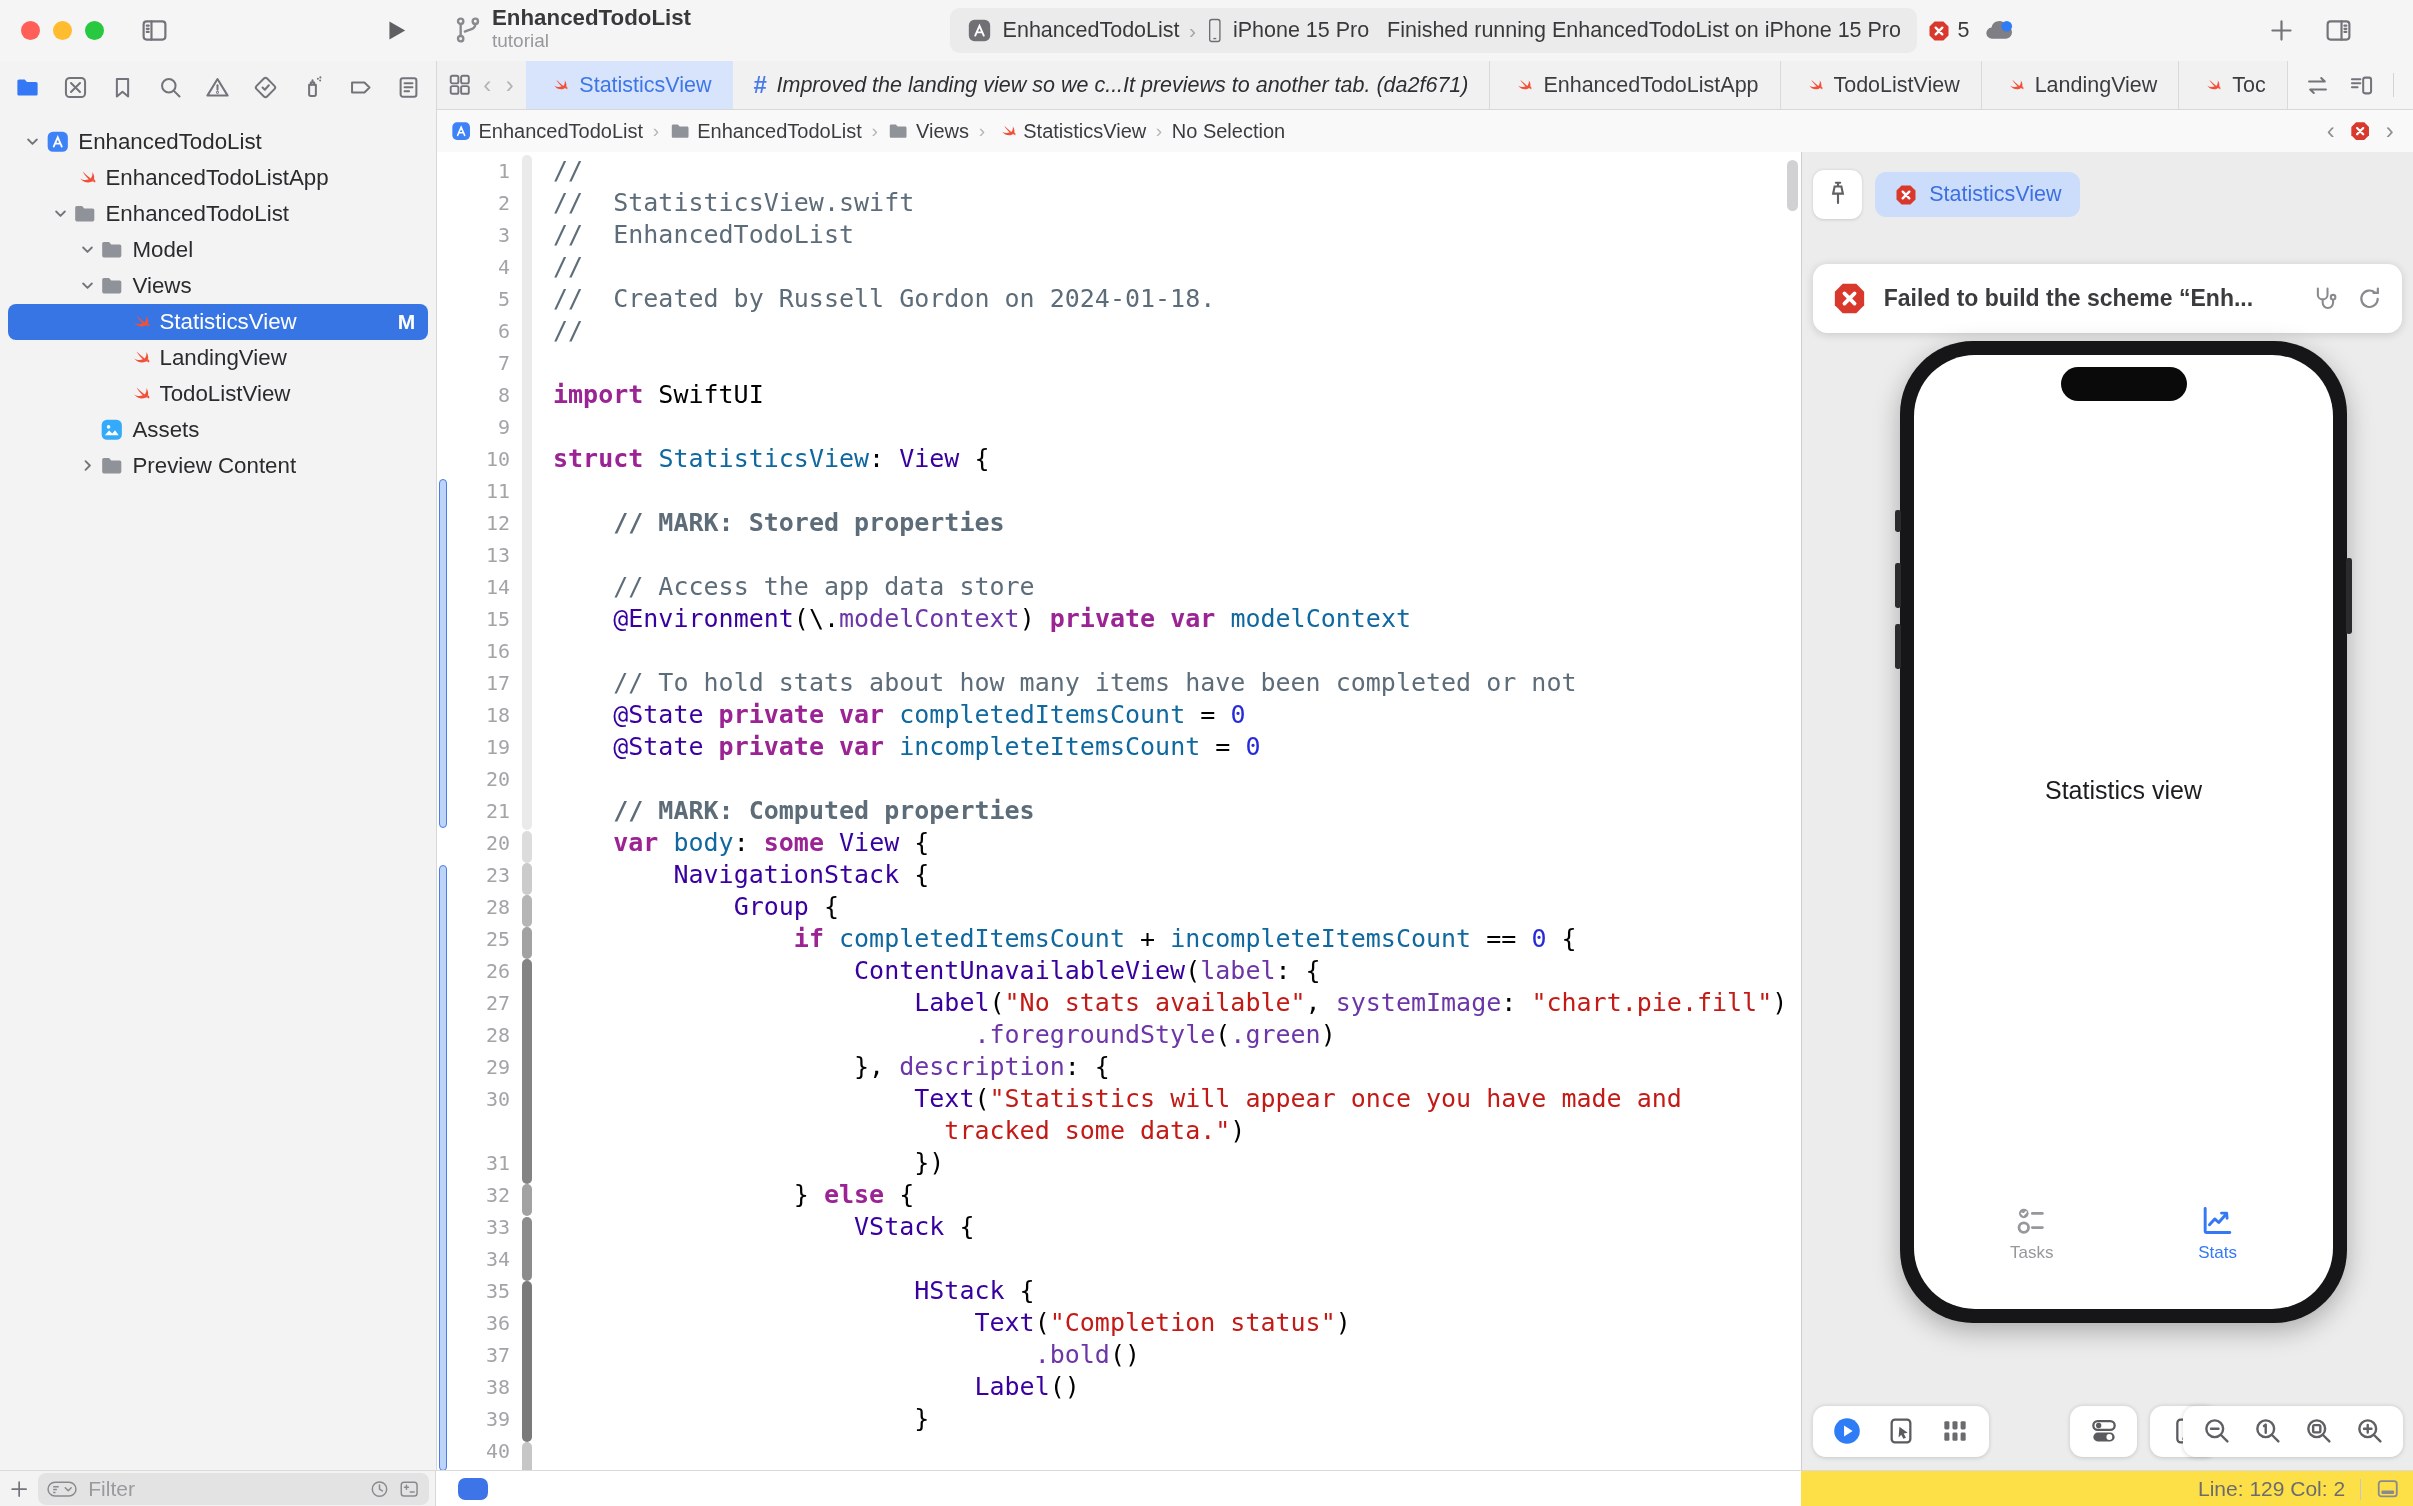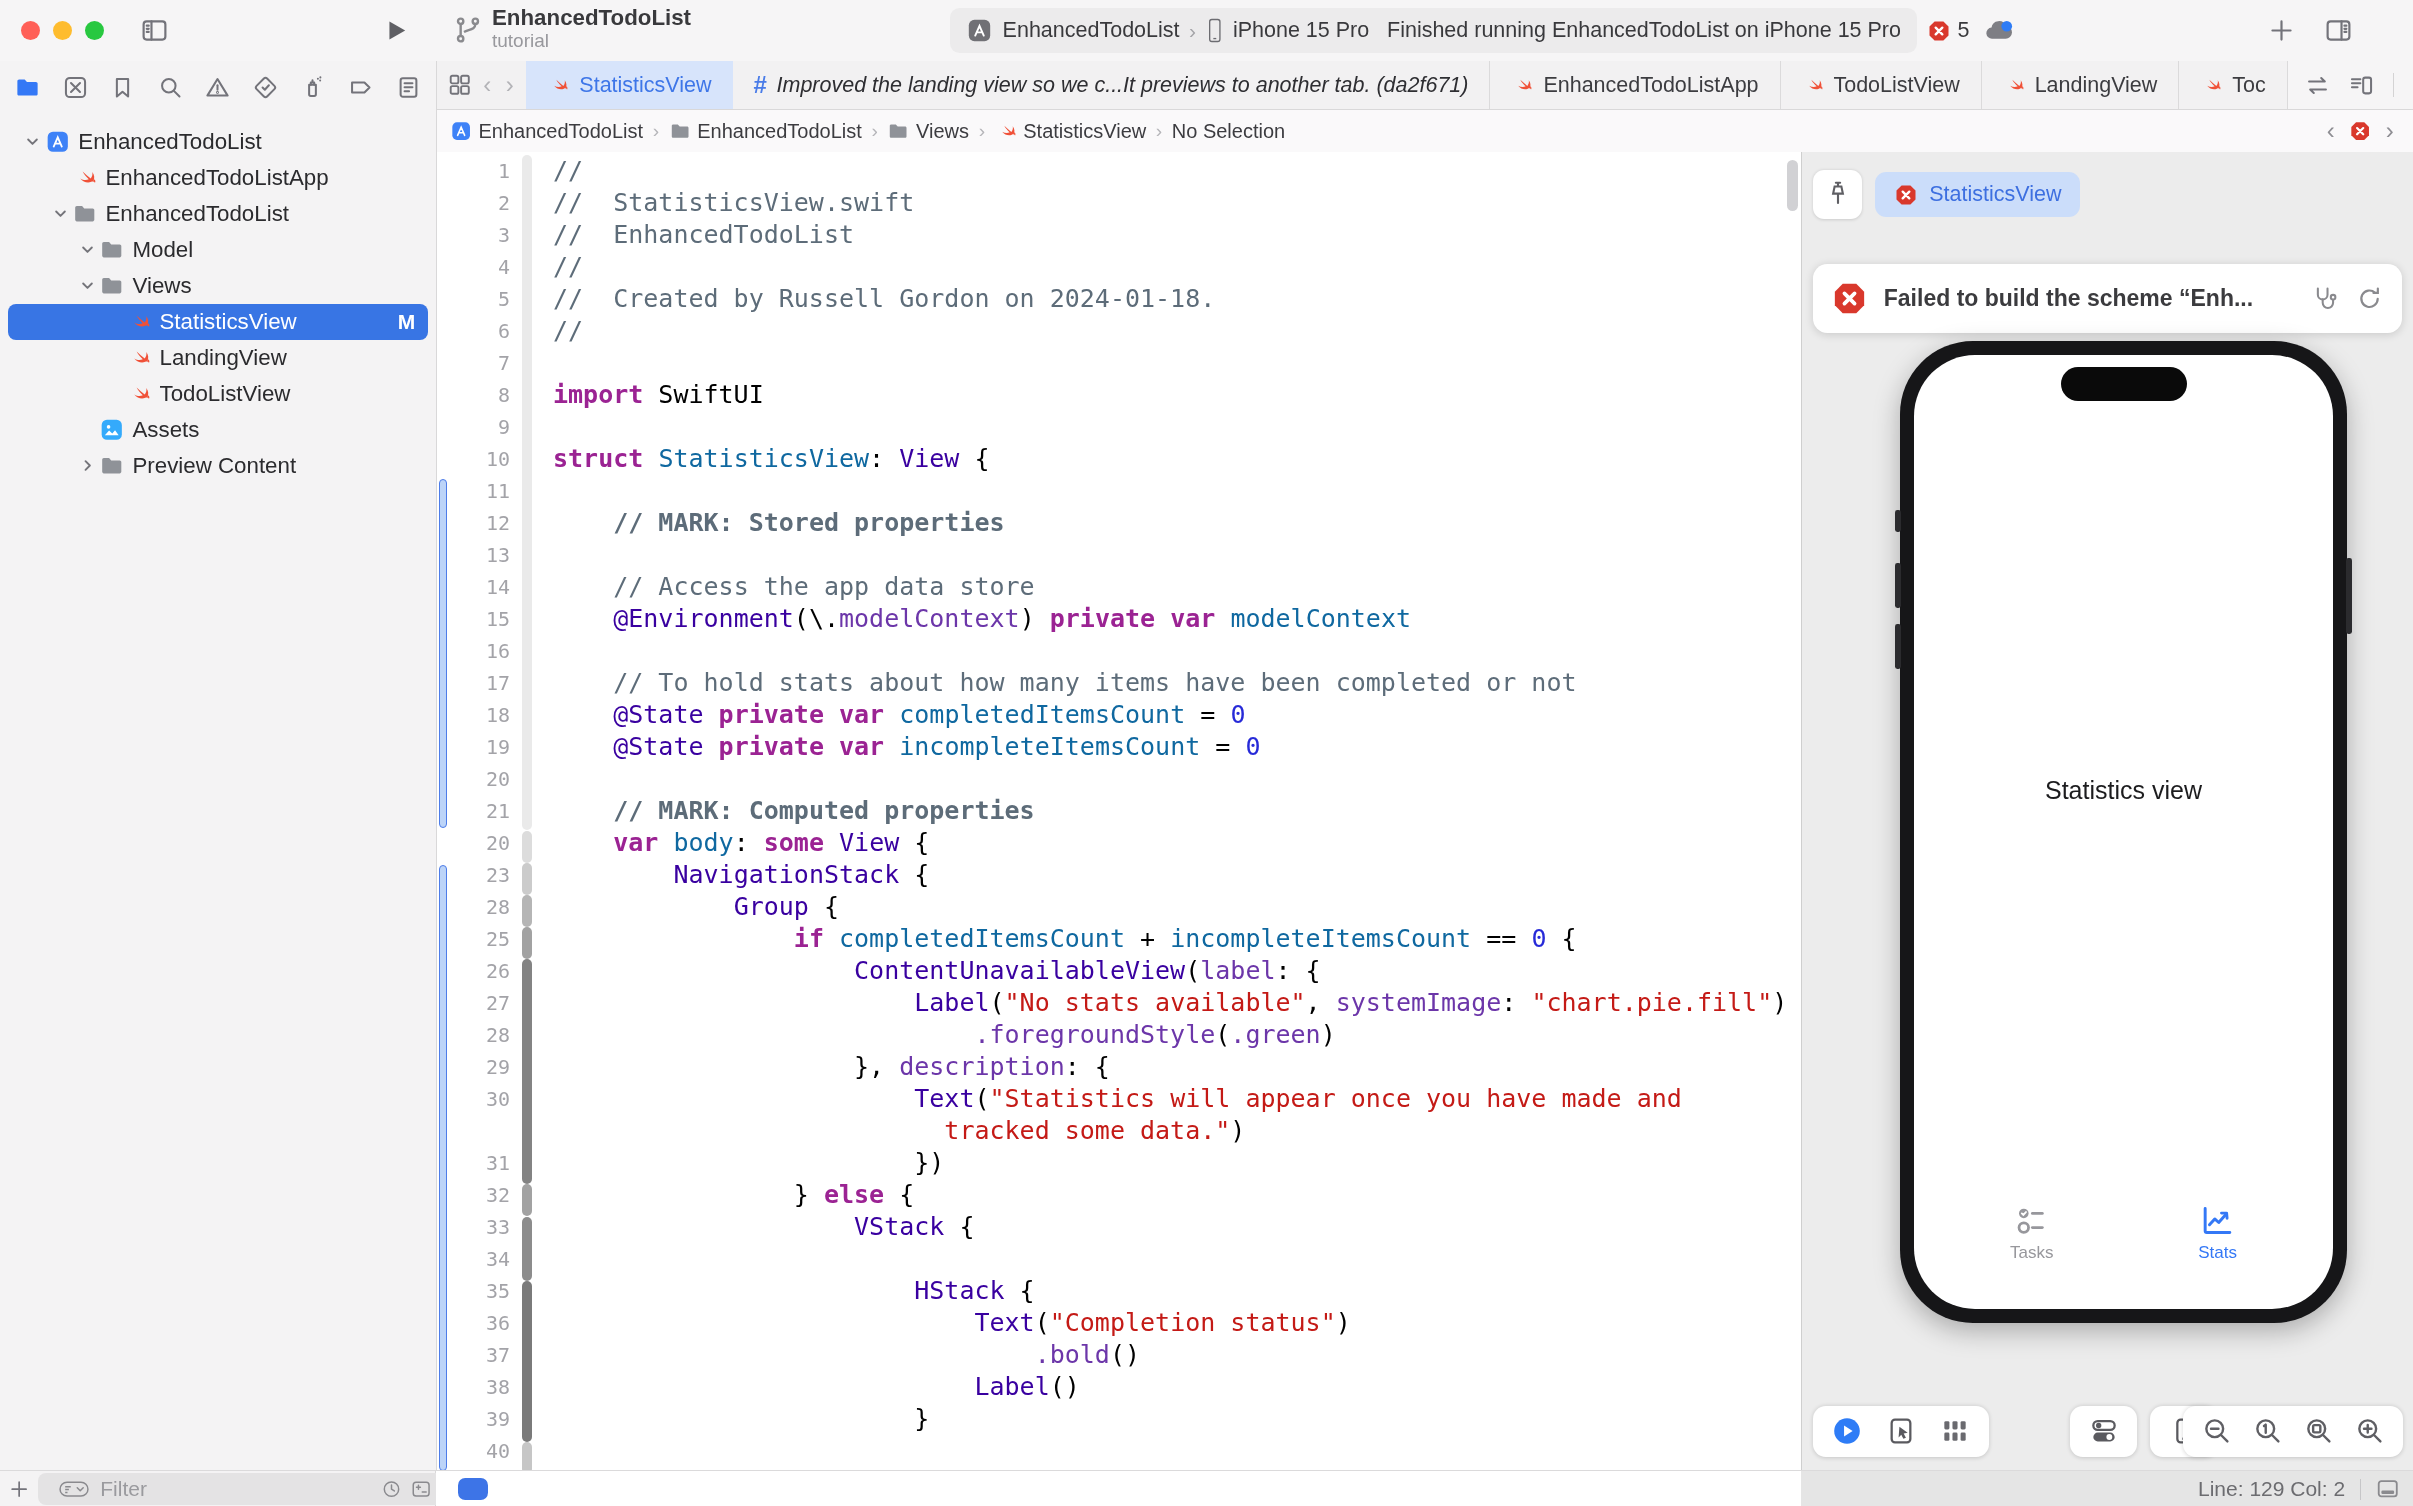--- a/index.html
+++ b/index.html
@@ -91,26 +91,26 @@
   .ptab .pic{width:37px;height:37px}.ptab .pic svg{width:100%;height:100%}
   .ptab.active{color:#3478F6}
   .sbtn{position:absolute;background:#2B2B2E;border-radius:2.4px;width:5.6px}
   .ctrlgroup{position:absolute;bottom:14.4px;height:51px;background:#fff;border-radius:12.8px;box-shadow:0 0.8px 4px rgba(0,0,0,.16);
     display:flex;align-items:center;gap:22.3px;padding:0 17.6px;box-sizing:border-box}
   .ctrlgroup .ci{width:32px;height:32px}.ctrlgroup .ci svg{width:100%;height:100%}
   
   .bottombar{position:absolute;left:0;right:0;bottom:0;height:36px;border-top:0.8px solid #DBDADB;display:flex}
   .bb-side{width:436px;flex:none;background:#F4F3F4;border-right:0.8px solid #D9D8D9;display:flex;align-items:center;padding:0 8px;box-sizing:border-box;gap:8px}
   .bb-side .bi{width:22.3px;height:22.3px;flex:none}.bb-side .bi svg{width:100%;height:100%}
-  .filterpill{flex:1;height:32px;background:#E4E3E4;border-radius:8px;display:flex;align-items:center;gap:8px;padding:0 20px}
+  .filterpill{flex:1;height:32px;background:#E4E3E4;border-radius:8px;display:flex;align-items:center;gap:8px;padding:0 8px}
   .filterpill input{flex:1;border:none;background:transparent;outline:none;font-size:21px;color:#3A3A3C;font-family:"Liberation Sans",sans-serif}
   .filterpill input::placeholder{color:#9A9A9E}
   .bb-edit{width:1365px;flex:none;background:#fff;position:relative}
   .lozenge{position:absolute;left:22.3px;top:7.2px;width:30px;height:21.5px;background:#3D74E7;border-radius:7.2px}
-  .bb-canvas{flex:1;background:#e5e5e5;display:flex;align-items:center;justify-content:flex-end;gap:14.4px;padding-right:12.8px;font-size:21px;color:#6C6C70}
+  .bb-canvas{flex:1;background:#fde047;display:flex;align-items:center;justify-content:flex-end;gap:14.4px;padding-right:12.8px;font-size:21px;color:#6C6C70}
   .bb-canvas .vdiv{width:0.8px;height:21px;background:#C6C6C8}
   .bb-canvas .bi{width:25.5px;height:25.5px}.bb-canvas .bi svg{width:100%;height:100%}
 </style>
 </head>
 <body>
 
 <div class="window">
 
   <div class="toolbar">
     <div class="tl red"></div>

